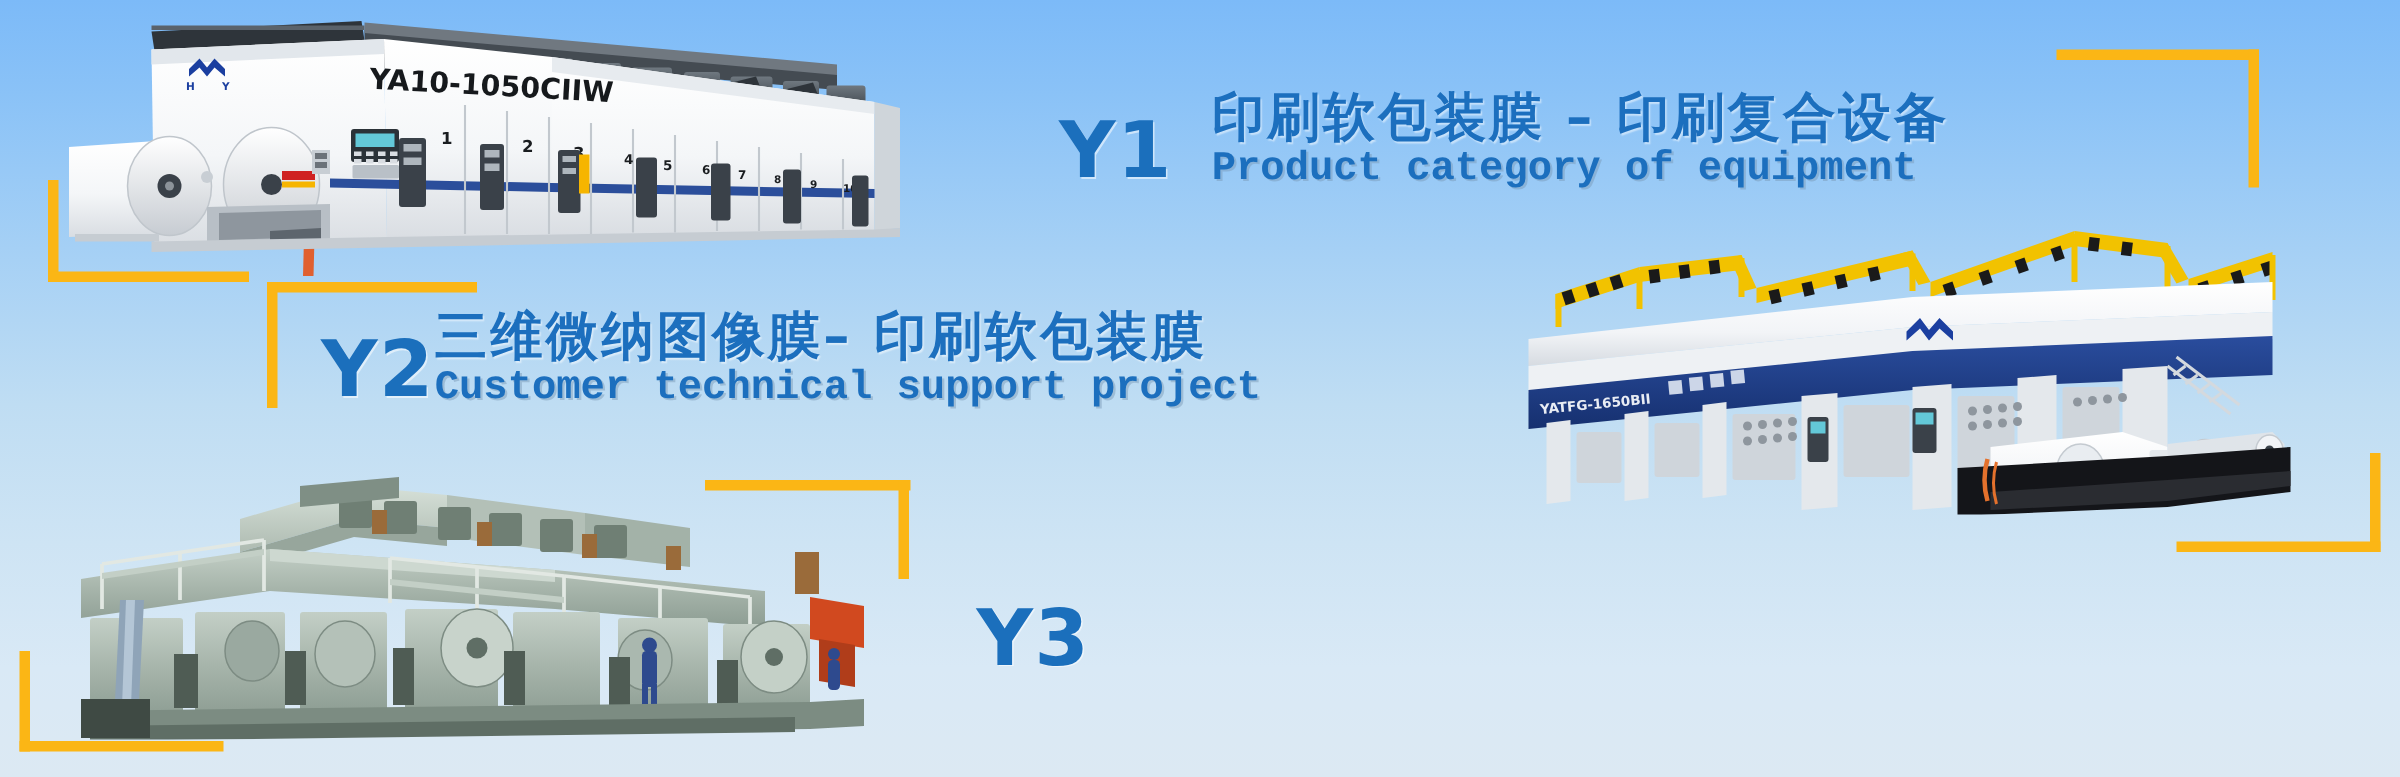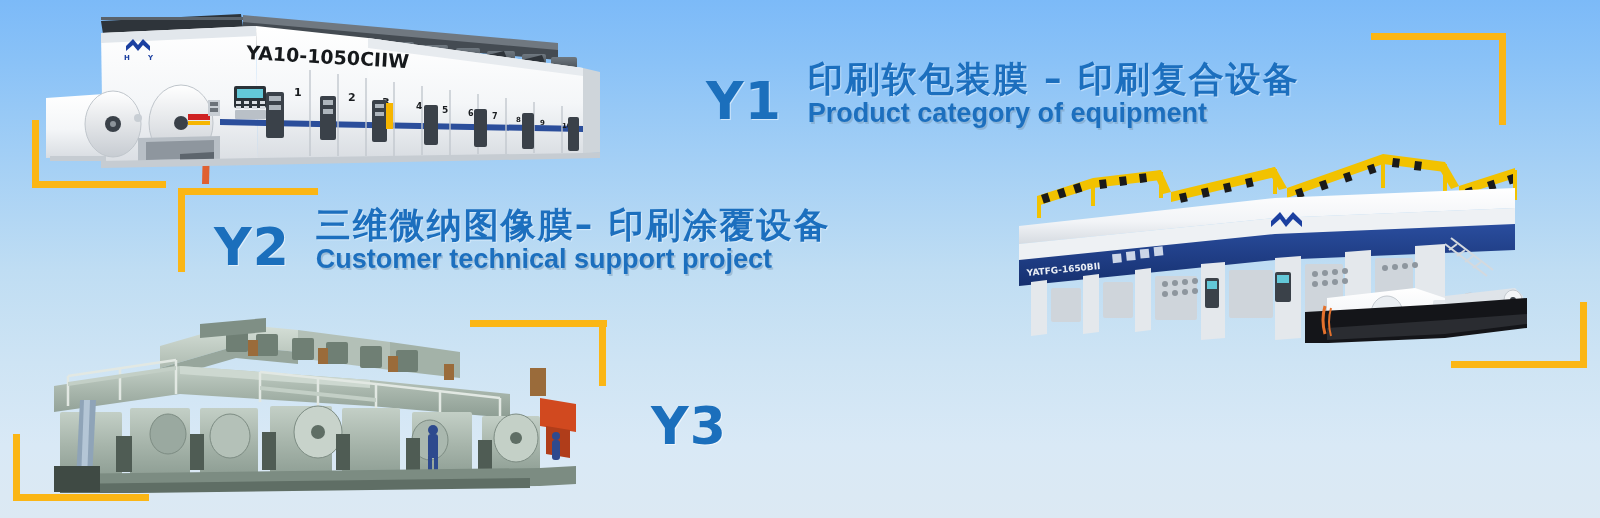--- a/index.html
+++ b/index.html
@@ -63,35 +63,35 @@
   .cn {
     font-family: "DejaVu Sans", "Liberation Sans", sans-serif;
     font-weight: bold;
     font-size: 35px;
     color: #1C6FBE;
     letter-spacing: 2px;
     white-space: nowrap;
     text-shadow: 1px 1px 1px rgba(255,255,255,.5);
   }
   .en {
-    font-family: Liberation Sans, sans-serif;
+    font-family: Liberation Mono, monospace;
     font-weight: bold;
     font-size: 27px;
     color: #1C6FBE;
     letter-spacing: 0px;
     white-space: nowrap;
     margin-top: 3px;
     text-shadow: 1.5px 1.5px 0 rgba(120,150,180,.45);
   }
 
   
   #row-y1 { left: 706px; top: 62px; }
   #row-y1 .ycode { margin-right: 26px; }
   #row-y2 { left: 214px; top: 208px; }
-  #row-y2 .ycode { margin-right: 26px; }
+  #row-y2 .ycode { }
   #row-y3 { left: 651px; top: 400px; }
   #row-y3 .ycode { margin-right: 24px; }
   #row-y3 .cn { font-size: 34px; letter-spacing: 3px; }
   #row-y3 .en { font-size: 26px; }
 </style>
 </head>
 <body>
 
 <div id="banner">
 
@@ -511,21 +511,21 @@
     <div class="ycode">Y1</div>
     <div class="textcol">
       <div class="cn">印刷软包装膜 – 印刷复合设备</div>
       <div class="en">Product category of equipment</div>
     </div>
   </div>
 
   <div class="row" id="row-y2">
     <div class="ycode">Y2</div>
     <div class="textcol">
-      <div class="cn">三维微纳图像膜– 印刷涂覆设备</div>
+      <div class="cn">三维微纳图像膜– 印刷软包装膜</div>
       <div class="en">Customer technical support project</div>
     </div>
   </div>
 
   <div class="row" id="row-y3">
     <div class="ycode">Y3</div>
   </div>
 
 </div>
 

